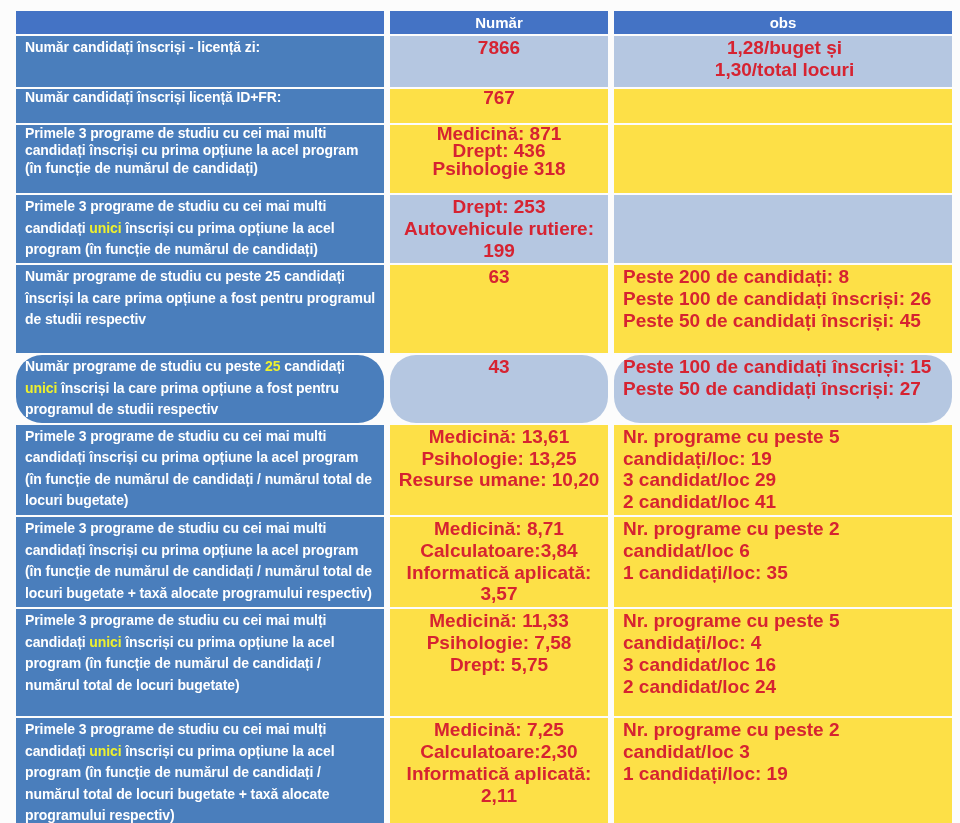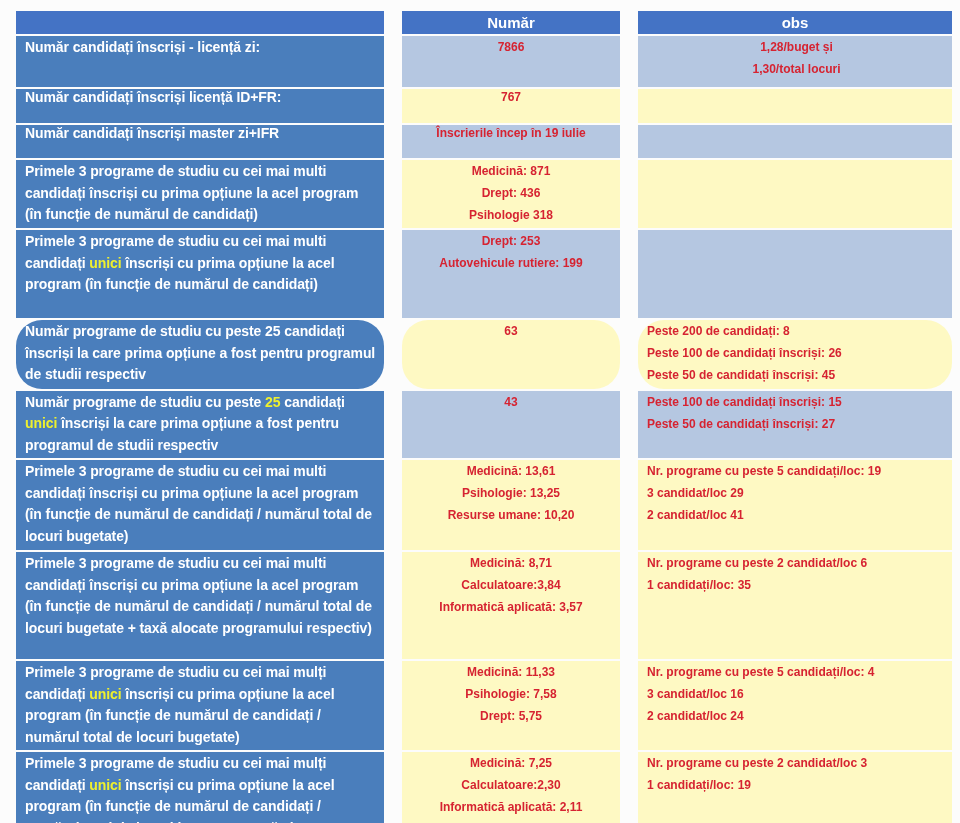--- a/index.html
+++ b/index.html
@@ -3,39 +3,39 @@
 <meta charset="utf-8">
 <style>
   html,body{margin:0;padding:0;background:#ffffff;}
   .page{
     width:960px;height:823px;position:relative;overflow:hidden;
     background:#fcfcfc;
     font-family:"Liberation Sans","DejaVu Sans",sans-serif;
   }
   .tbl{position:absolute;left:16px;top:11px;width:936px;display:flex;flex-direction:column;row-gap:2px;}
   #rows{display:flex;flex-direction:column;row-gap:2px;}
-  .row{display:flex;column-gap:18px;}
+  .row{display:flex;column-gap:6px;}
   .c1{flex:0 0 368px;width:368px;box-sizing:border-box;}
   .c2{flex:0 0 218px;width:218px;box-sizing:border-box;}
   .c3{flex:1;box-sizing:border-box;}
   .hcell{
     background:#4473c5;color:#ffffff;font-weight:bold;font-size:15px;
     line-height:23px;height:23px;text-align:center;
   }
   .cell.label{
     background:#4a7ebc;color:#ffffff;font-weight:bold;font-size:14px;
     line-height:21.5px;padding:1px 6px 2px 9px;letter-spacing:-0.1px;
   }
   .cell.num,.cell.obs{
-    color:#d62331;font-weight:bold;font-size:12px;line-height:21.8px;
+    color:#d62331;font-weight:bold;font-size:19px;line-height:21.8px;
   }
   .cell.num{text-align:center;padding:1px 4px 2px 4px;}
   .cell.obs{padding:1px 6px 2px 9px;}
   .row.dark .num,.row.dark .obs{background:#b5c7e1;}
-  .row.light .num,.row.light .obs{background:#fef9c3;}
+  .row.light .num,.row.light .obs{background:#fde047;}
   .hl{color:#eef02e;}
   
   #rows .row:nth-child(1) .cell{min-height:51px;}
   #rows .row:nth-child(2) .cell{min-height:18px;}
   #rows .row:nth-child(3) .cell{min-height:20px;}
   #rows .row:nth-child(4) .cell{min-height:66px;}
   #rows .row:nth-child(5) .cell{min-height:88px;}
   #rows .row:nth-child(6) .cell{min-height:65px;border-radius:26px;}
   #rows .row:nth-child(7) .cell{min-height:64px;}
   #rows .row:nth-child(8) .cell{min-height:90px;}
@@ -70,27 +70,20 @@
   </div>
 
   <div class="row light">
     <div class="c1 cell label"><span>Număr candidați înscriși licență ID+FR:</span></div>
     <div class="c2 cell num">
             <div>767</div>
           </div>
     <div class="c3 cell obs"></div>
   </div>
 
-  <div class="row dark">
-    <div class="c1 cell label"><span>Număr candidați înscriși master zi+IFR</span></div>
-    <div class="c2 cell num">
-            <div>Înscrierile încep în 19 iulie</div>
-          </div>
-    <div class="c3 cell obs"></div>
-  </div>
 
   <div class="row light">
     <div class="c1 cell label"><span>Primele 3 programe de studiu cu cei mai multi candidați înscriși cu prima opțiune la acel program (în funcție de numărul de candidați)</span></div>
     <div class="c2 cell num">
             <div>Medicină: 871</div>
             <div>Drept: 436</div>
             <div>Psihologie 318</div>
           </div>
     <div class="c3 cell obs"></div>
   </div>

